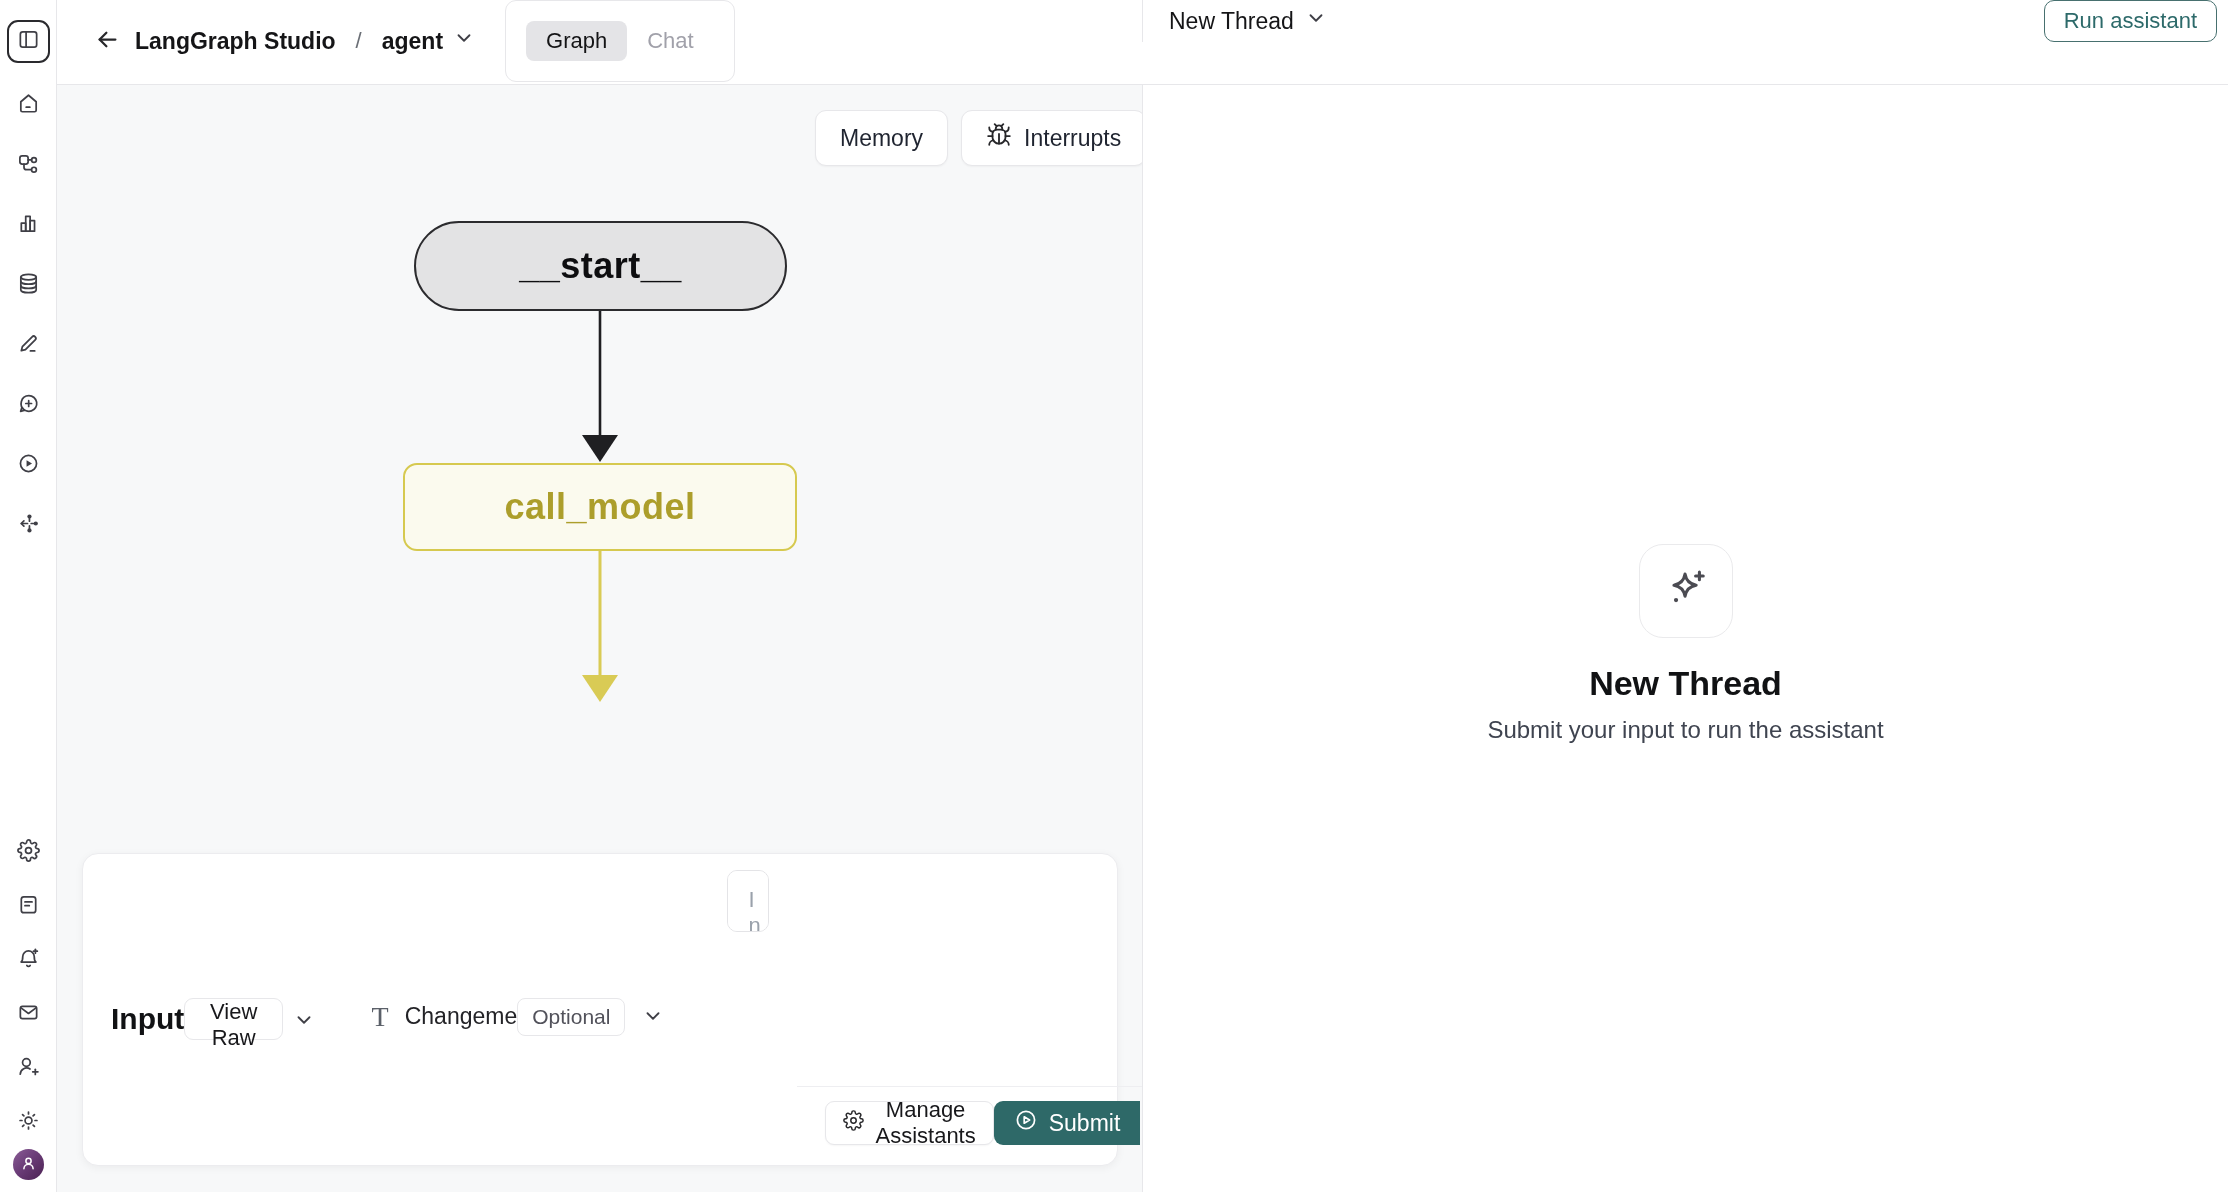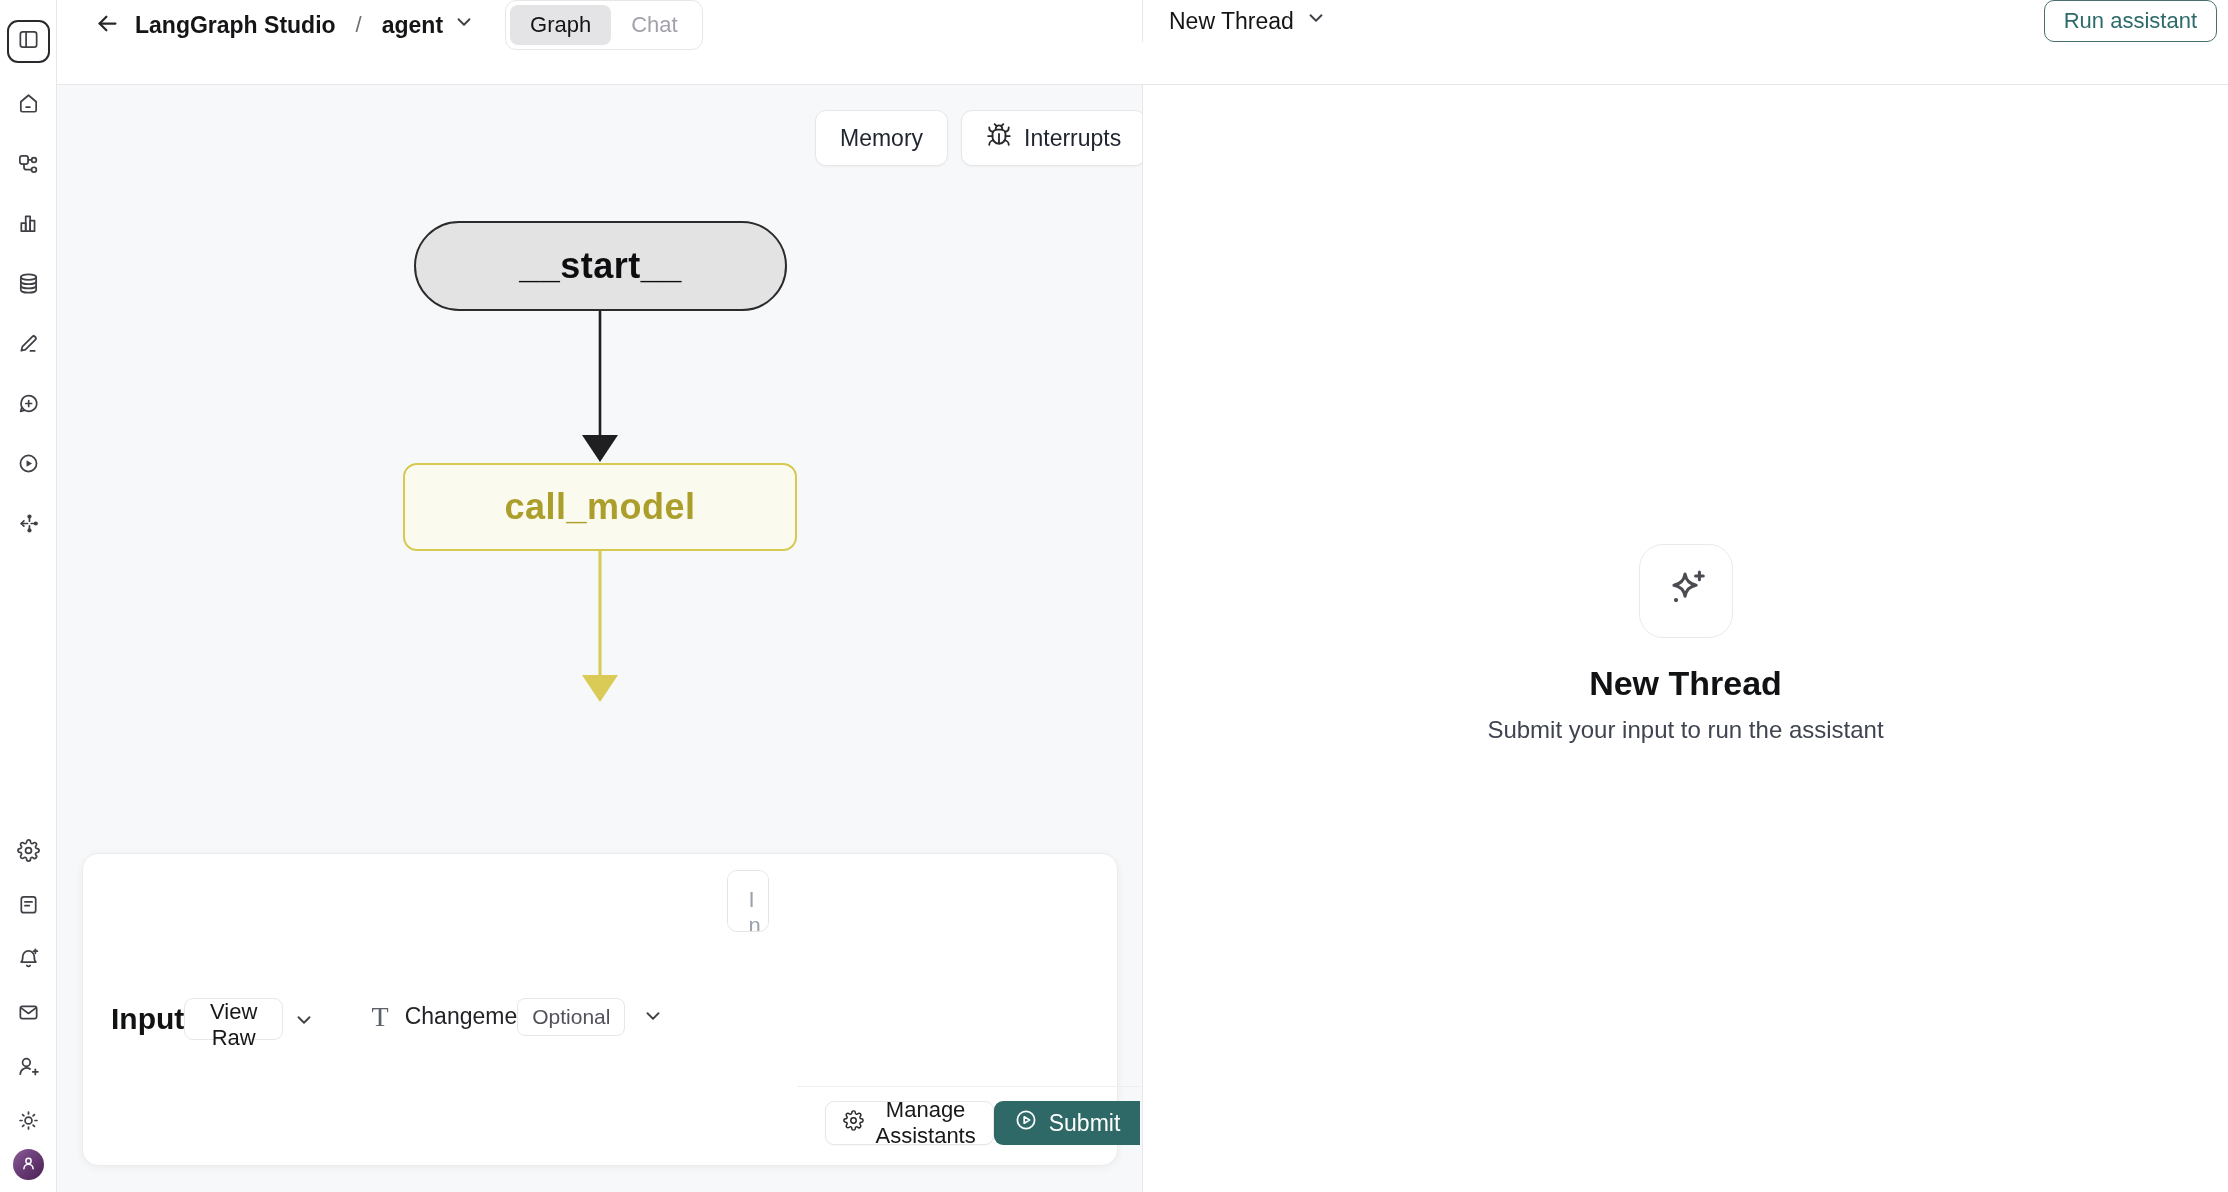--- a/index.html
+++ b/index.html
@@ -43,21 +43,21 @@
     position:absolute; left:57px; right:0; top:0; height:85px; background:#fff;
     border-bottom:1px solid #e7e7ea; display:flex; align-items:flex-start; z-index:5;
   }
   .header-left { flex:0 0 1085px; display:flex; align-items:center; padding-left:30px; }
   .back-btn { background:none; border:none; width:40px; height:40px;
     display:flex; align-items:center; justify-content:center; color:#27272a; }
   .app-title { font-size:23px; font-weight:700; margin-left:8px; color:#151517; }
   .crumb-sep { font-size:22px; color:#6b6f76; margin:0 20px; }
   .graph-select { display:flex; align-items:center; gap:10px; background:none;
     border:none; font-size:23px; font-weight:700; color:#151517; }
-  .tabs { display:flex; border:1px solid #e7e7ea; border-radius:11px; padding:4px;
+  .tabs { display:flex; border:1px solid #e7e7ea; border-radius:11px; padding:20px;
     margin-left:30px; background:#fff; }
   .tab { border:none; background:transparent; font-size:22px; padding:7px 20px;
     border-radius:8px; color:#a1a1aa; }
   .tab.active { background:#e4e4e7; color:#141416; }
   .header-right { flex:1 1 auto; display:flex; align-items:center;
     justify-content:space-between; border-left:1px solid #e7e7ea; padding:0 11px 0 26px; }
   .thread-select { display:flex; align-items:center; gap:11px; background:none;
     border:none; font-size:23px; color:#151517; }
   .run-exp { height:42px; padding:0 19px; background:#fff; border:1.5px solid #47706f;
     border-radius:10px; color:#2d6a6a; font-size:22px; }

